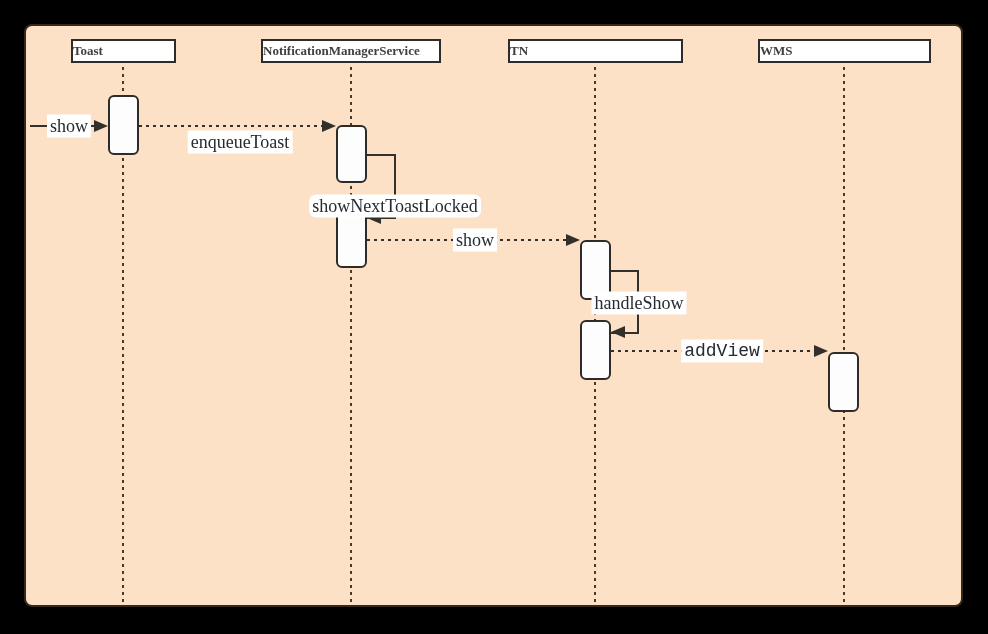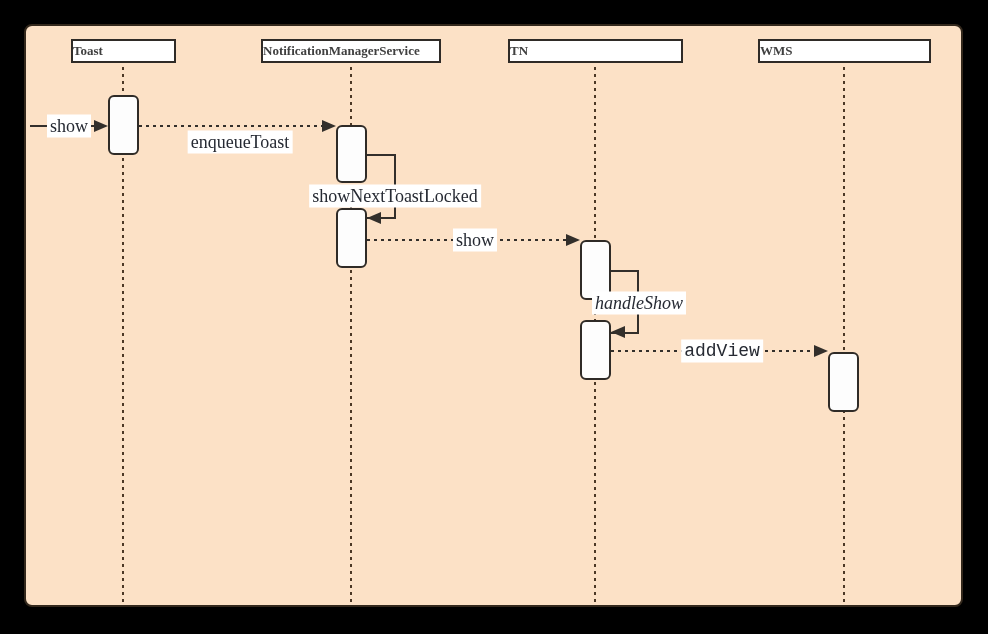--- a/index.html
+++ b/index.html
@@ -73,28 +73,28 @@
     <div class="solidline" style="left:4px;top:99px;width:66px;"></div>
     <div class="arr-r" style="left:68px;top:94px;"></div>
     <div class="mlabel" style="left:43px;top:100px;">show</div>
 
     <div class="dotline" style="left:113px;top:99px;width:184px;"></div>
     <div class="arr-r" style="left:296px;top:94px;"></div>
     <div class="mlabel" style="left:214px;top:116px;">enqueueToast</div>
 
     <div class="selfloop" style="left:341px;top:128px;width:29px;height:65px;"></div>
     <div class="arr-l" style="left:341px;top:186px;"></div>
-    <div class="mlabel" style="left:369px;top:170px;">showNextToastLocked</div>
+    <div class="mlabel" style="left:369px;top:180px;border-radius:7px;">showNextToastLocked</div>
 
     <div class="dotline" style="left:341px;top:213px;width:200px;"></div>
     <div class="arr-r" style="left:540px;top:208px;"></div>
     <div class="mlabel" style="left:449px;top:214px;">show</div>
 
     <div class="selfloop" style="left:585px;top:244px;width:28px;height:64px;"></div>
     <div class="arr-l" style="left:585px;top:300px;"></div>
-    <div class="mlabel" style="left:613px;top:277px;font-style:italic;">handleShow</div>
+    <div class="mlabel" style="left:613px;top:277px;">handleShow</div>
 
     <div class="dotline" style="left:585px;top:324px;width:204px;"></div>
     <div class="arr-r" style="left:788px;top:319px;"></div>
     <div class="mlabel" style="left:696px;top:325px;font-family:Liberation Mono, monospace;">addView</div>
 
   </div>
 </div>
 
 </body></html>

